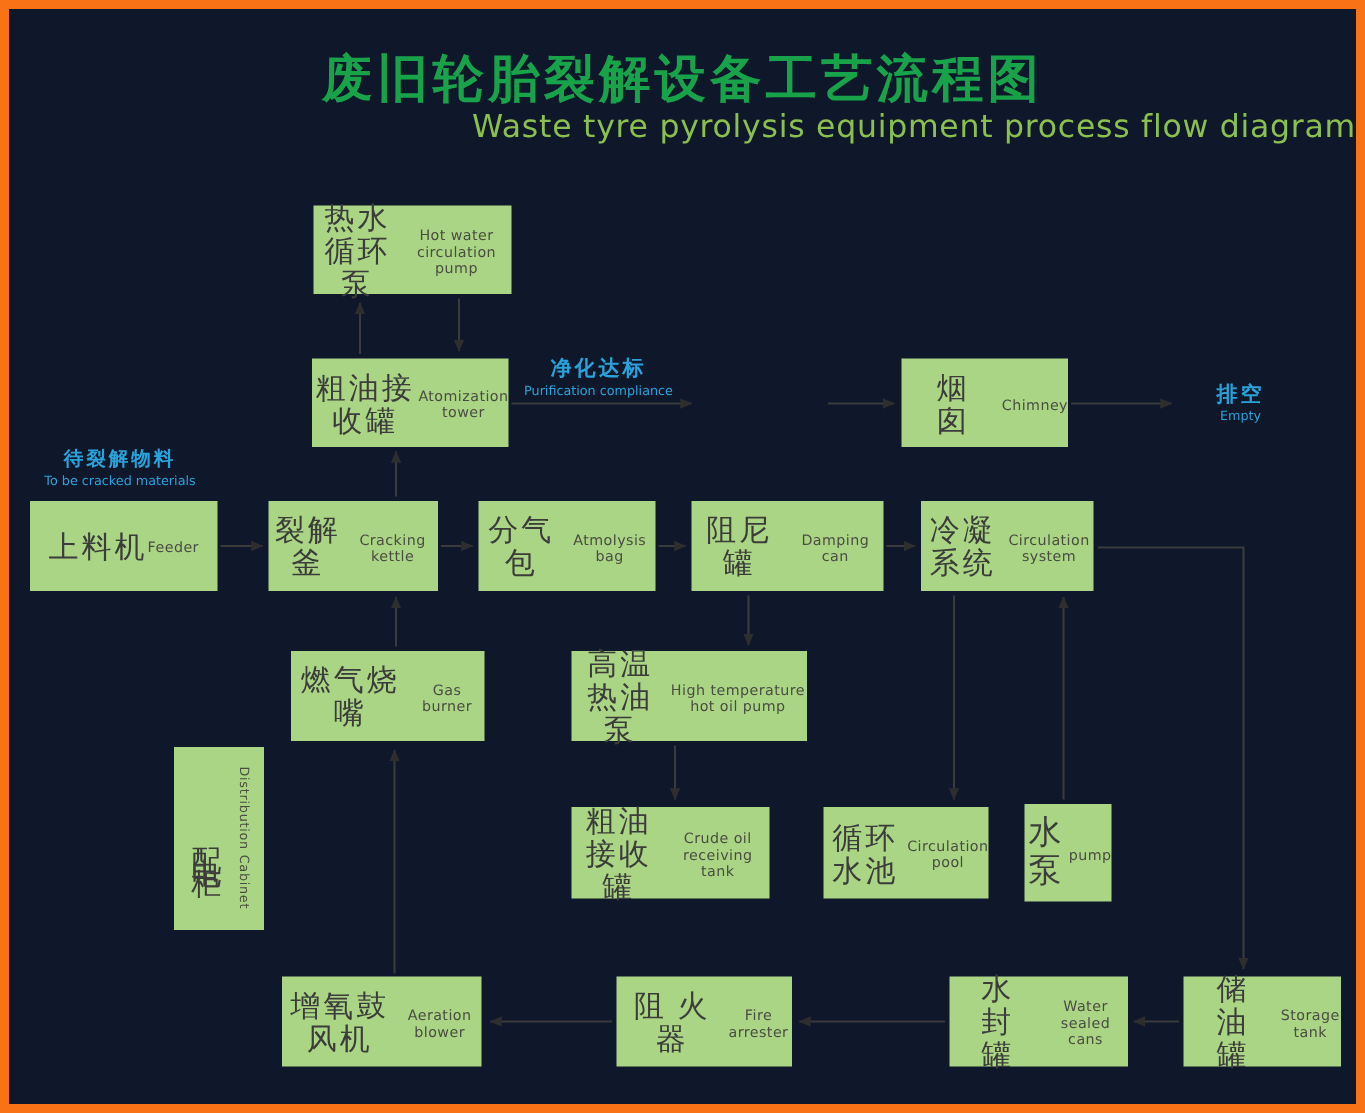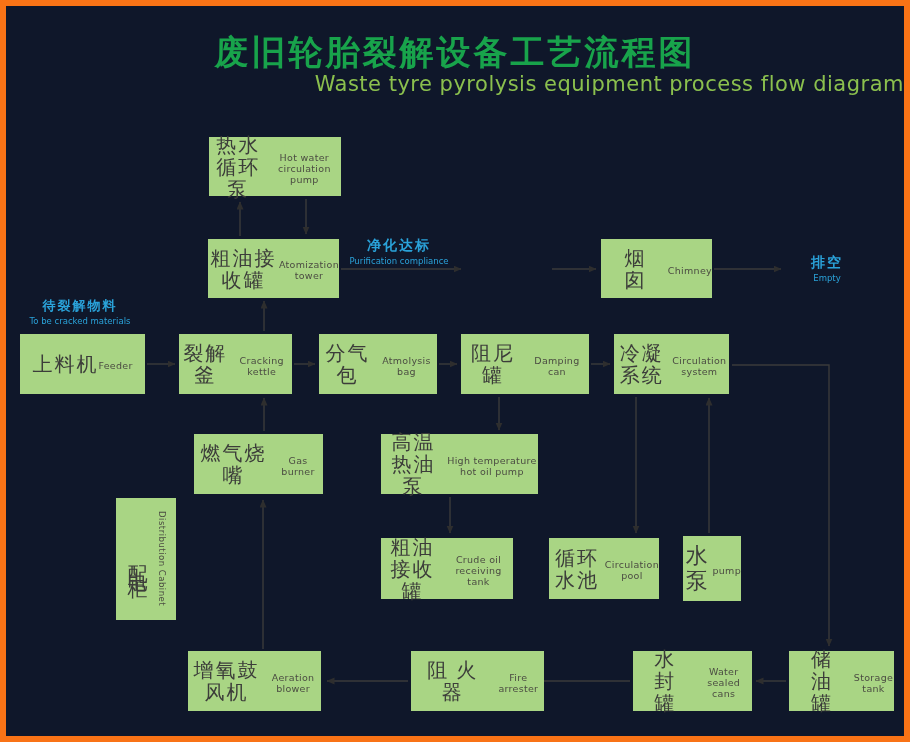--- a/index.html
+++ b/index.html
@@ -155,21 +155,21 @@
   <div class="node small" style="left:677px;top:530px;width:58px;height:65px">
     <div class="zh">水泵</div>
     <div class="en">pump</div>
   </div>
 
   <div class="node" style="left:182px;top:645px;width:133px;height:60px">
     <div class="zh">增氧鼓风机</div>
     <div class="en">Aeration blower</div>
   </div>
 
-  <div class="node wide-zh" style="left:405px;top:645px;width:133px;height:60px">
+  <div class="node wide-zh" style="left:405px;top:645px;width:117px;height:60px">
     <div class="zh">阻火器</div>
     <div class="en">Fire arrester</div>
   </div>
 
   <div class="node wide-zh" style="left:627px;top:645px;width:119px;height:60px">
     <div class="zh">水封罐</div>
     <div class="en">Water sealed cans</div>
   </div>
 
   <div class="node wide-zh" style="left:783px;top:645px;width:105px;height:60px">

